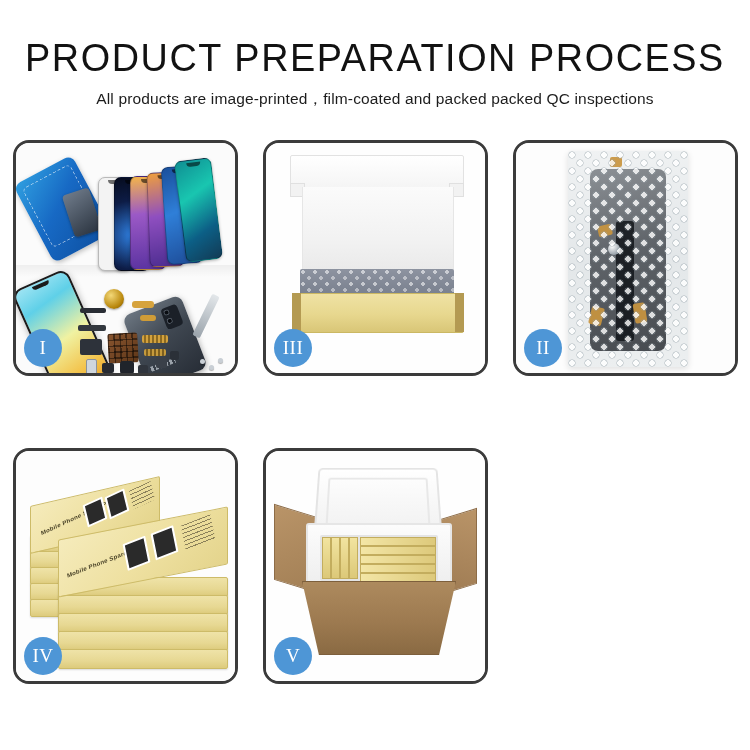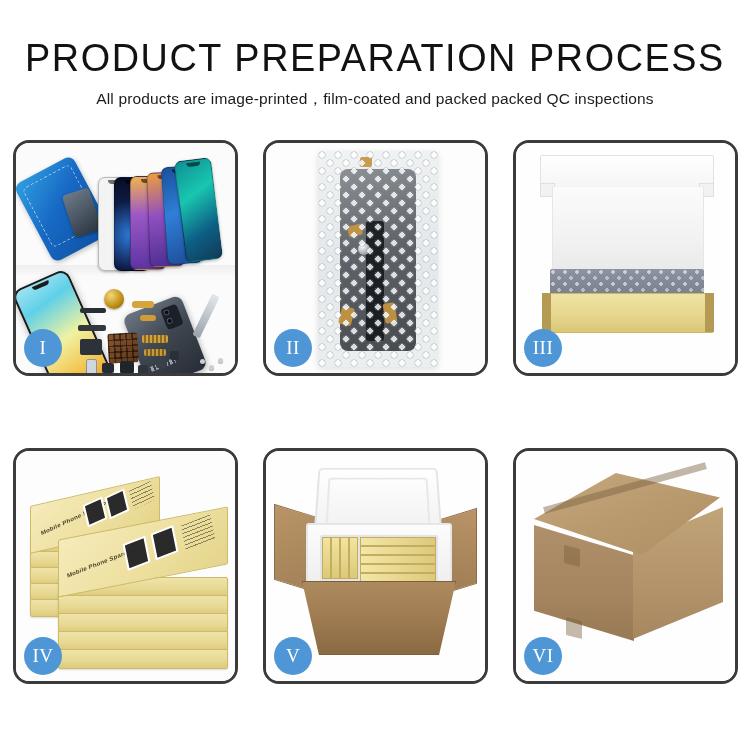--- a/index.html
+++ b/index.html
@@ -450,48 +450,48 @@
           <s></s>
           <s></s>
           <s></s>
         </div>
     </div>
     <div class="badge">I</div>
   </div>
 
   <div class="panel">
     <div class="panel-stage">
+      <div class="p3-bg"></div>
+      <div class="box3-lidback"></div>
+      <div class="box3-inner"></div>
+      <div class="box3-foam"></div>
+      <div class="box3-front">
+        <div class="lcut"></div>
+          <div class="rcut"></div>
+      </div>
+    </div>
+    <div class="badge">III</div>
+  </div>
+
+  <div class="panel">
+    <div class="panel-stage">
       <div class="p2-bg"></div>
       <div class="bubble-bag">
         <div class="inner-part">
           <div class="strip"></div>
         </div>
         <div class="lens-dot"></div>
         <div class="tape t1"></div>
         <div class="tape t2"></div>
         <div class="tape t3"></div>
         <div class="tape t4"></div>
         <div class="bubble-tex"></div>
       </div>
     </div>
     <div class="badge">II</div>
-  </div>
-
-  <div class="panel">
-    <div class="panel-stage">
-      <div class="p3-bg"></div>
-      <div class="box3-lidback"></div>
-      <div class="box3-inner"></div>
-      <div class="box3-foam"></div>
-      <div class="box3-front">
-        <div class="lcut"></div>
-          <div class="rcut"></div>
-      </div>
-    </div>
-    <div class="badge">III</div>
   </div>
 
   <div class="panel">
     <div class="panel-stage">
       <div class="p4-bg"></div>
       <div class="stack">
 
         <div class="kbox" style="left:8px; top:62px; width:104px; height:16px;"></div>
         <div class="kbox" style="left:8px; top:78px; width:104px; height:16px;"></div>
         <div class="kbox" style="left:8px; top:94px; width:104px; height:16px;"></div>
@@ -540,26 +540,14 @@
           <div class="ybar" style="top:20px;"></div>
           <div class="ybar" style="top:29px;"></div>
           <div class="ybar" style="top:38px;"></div>
         </div>
       </div>
       <div class="carton-body"></div>
     </div>
     <div class="badge">V</div>
   </div>
 
-  <div class="panel">
-    <div class="panel-stage">
-      <div class="p6-bg"></div>
-      <div class="c6-left"></div>
-      <div class="c6-right"></div>
-      <div class="c6-top"></div>
-      <div class="c6-seam"></div>
-      <div class="c6-tab t1"></div>
-      <div class="c6-tab t2"></div>
-    </div>
-    <div class="badge">VI</div>
-  </div>
 
 </div>
 
 </body></html>

